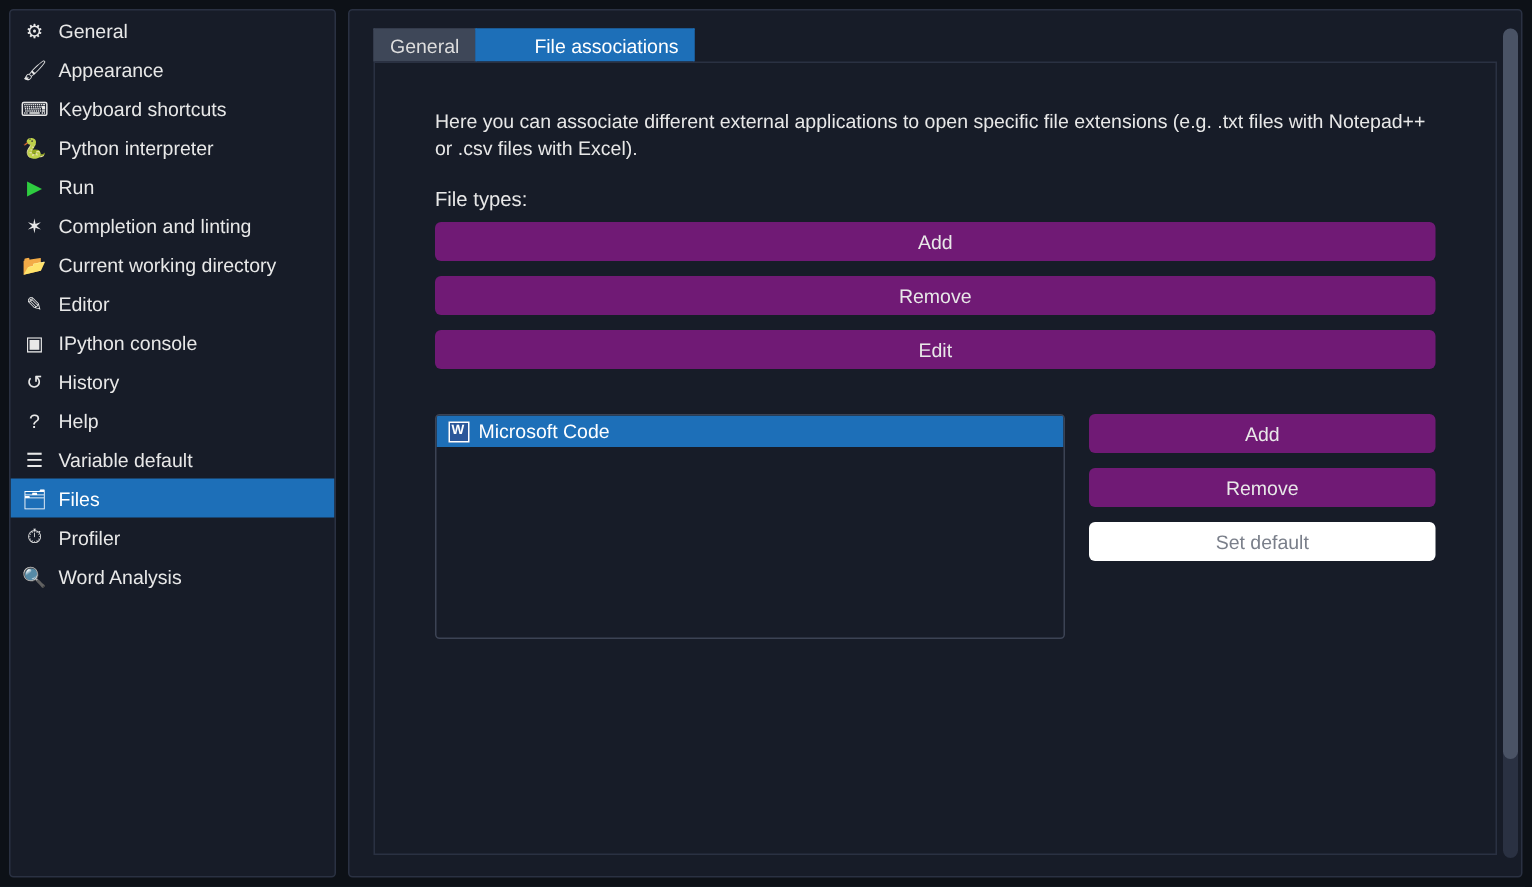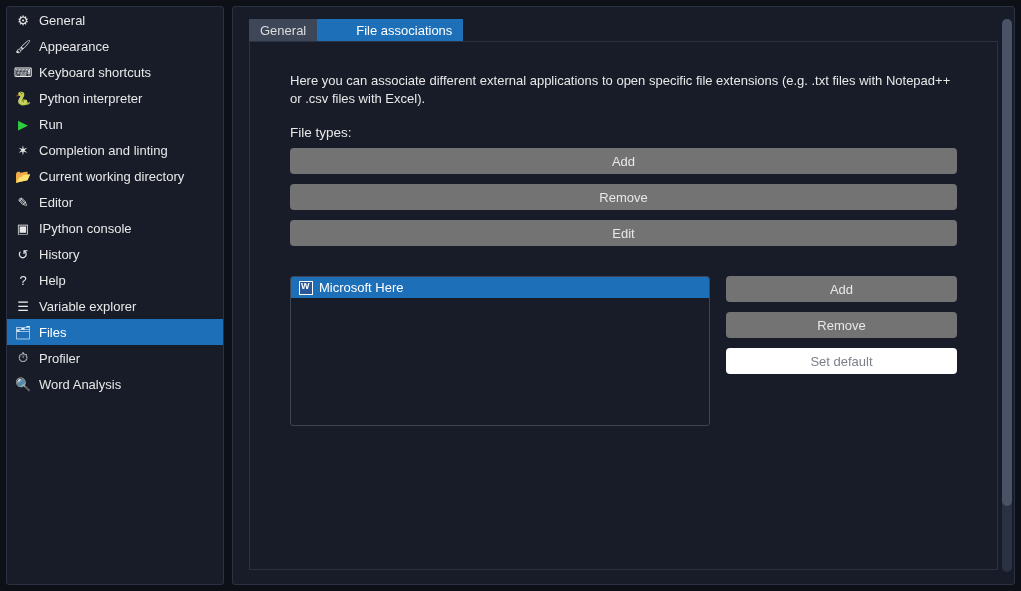--- a/index.html
+++ b/index.html
@@ -129,21 +129,21 @@
     background: #1d6fb8;
     color: #fff;
   }
   .btn-col {
     flex: 1;
     display: flex;
     flex-direction: column;
     gap: 10px;
   }
   .btn {
-    background: #737373;
+    background: #701a75;
     color: #e8e8e8;
     border: none;
     border-radius: 4px;
     height: 26px;
     font-size: 13px;
     cursor: pointer;
   }
   .btn:disabled {
     color: #7a7f8a;
     background: #ffffff;
@@ -229,21 +229,21 @@
       <div class="sidebar-item">
         <span class="sidebar-icon">↺</span>
         <span>History</span>
       </div>
       <div class="sidebar-item">
         <span class="sidebar-icon">?</span>
         <span>Help</span>
       </div>
       <div class="sidebar-item">
         <span class="sidebar-icon">☰</span>
-        <span>Variable explorer</span>
+        <span>Variable default</span>
       </div>
       <div class="sidebar-item active">
         <span class="sidebar-icon">🗂</span>
         <span>Files</span>
       </div>
       <div class="sidebar-item">
         <span class="sidebar-icon">⏱</span>
         <span>Profiler</span>
       </div>
       <div class="sidebar-item">
@@ -268,21 +268,21 @@
           <button class="btn">Add</button>
           <button class="btn">Remove</button>
           <button class="btn">Edit</button>
         </div>
       </div>
 
       <div class="row" style="margin-bottom:0">
         <div class="listbox small">
           <div class="list-item selected">
             <span class="word-icon"></span>
-            <span>Microsoft Here</span>
+            <span>Microsoft Code</span>
           </div>
         </div>
         <div class="btn-col">
           <button class="btn">Add</button>
           <button class="btn">Remove</button>
           <button class="btn" disabled="">Set default</button>
         </div>
       </div>
 
     </div>

